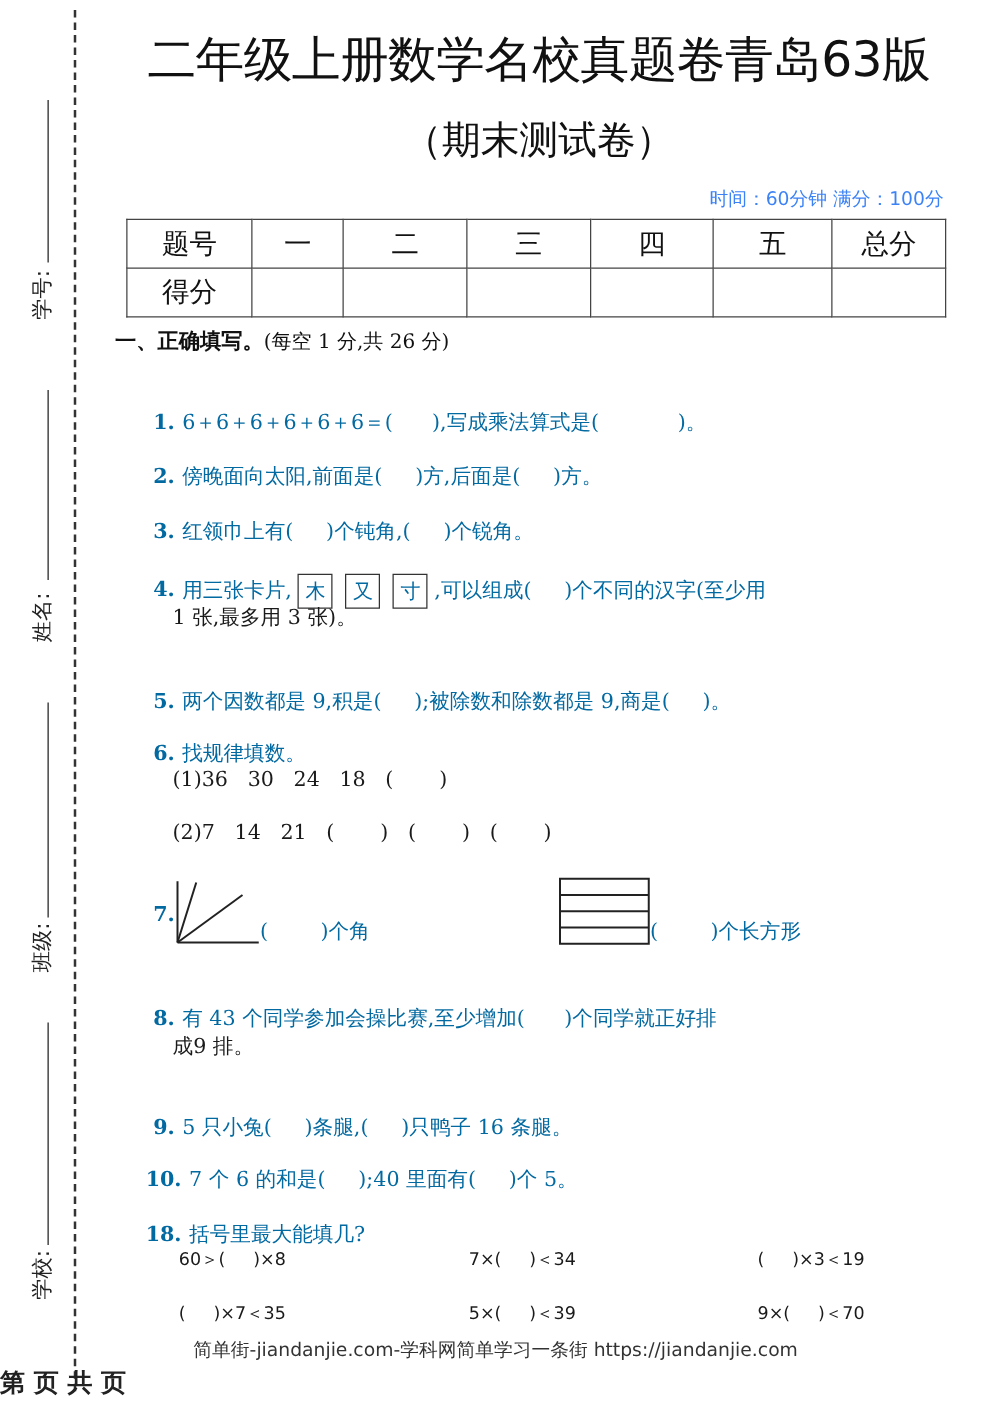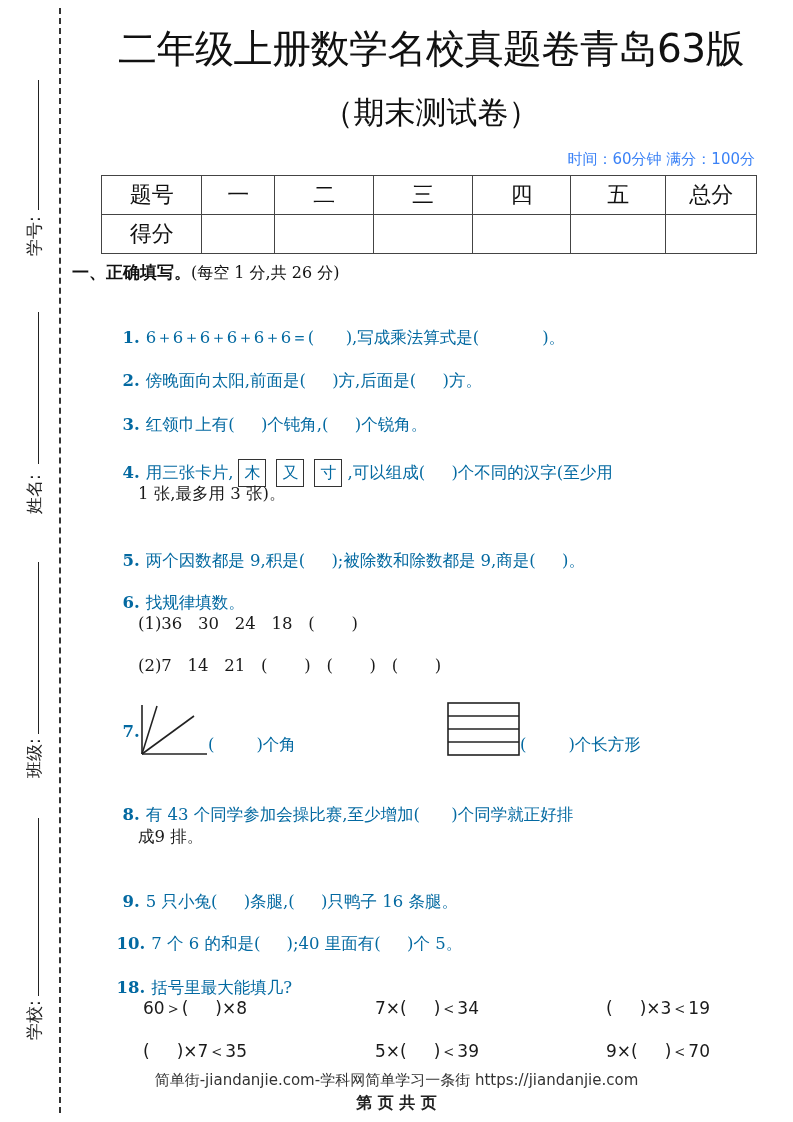--- a/index.html
+++ b/index.html
@@ -45,50 +45,50 @@
     position: absolute; left: 101px; top: 175px;
     border-collapse: collapse; width: 656px;
     font-family: "DejaVu Sans", "Liberation Sans", sans-serif;
   }
   table.score td {
     border: 1.5px solid #444; text-align: center; font-size: 22px;
     height: 38px; padding: 0; color: #111;
   }
 
   .section-head {
-    position: absolute; left: 72px; top: 261px;
+    position: absolute; left: 92px; top: 261px;
     font-size: 16px; color: #111;
   }
   .section-head b { font-family: "DejaVu Sans", "Liberation Sans", sans-serif; font-weight: bold; font-size: 17px; }
 
   .q {
     position: absolute; left: 112px; font-size: 16.5px; line-height: 22px;
     white-space: pre; color: #0369a1;
   }
   .q .num { font-weight: bold; font-family: "DejaVu Serif", "Liberation Serif", serif; margin-right: 6px; }
   .sub { position: absolute; left: 138px; font-size: 16.5px; line-height: 22px; white-space: pre; }
 
   .card {
     display: inline-block; width: 26px; height: 26px; border: 1.5px solid #333;
     text-align: center; line-height: 26px; margin: 0 5px; vertical-align: middle;
     font-size: 16px;
   }
 
   .ineq {
     position: absolute; font-family: "DejaVu Sans", "Liberation Sans", sans-serif;
-    font-size: 17px; white-space: pre; line-height: 22px;
+    font-size: 14px; white-space: pre; line-height: 22px;
   }
 
   .footer-link {
     position: absolute; left: 0; width: 793px; top: 1071px; text-align: center;
     font-family: "DejaVu Sans", "Liberation Sans", sans-serif; font-size: 15px; color: #333;
   }
   .footer-page {
-    position: absolute; left: 0; width: 793px; top: 1093px; text-align: center;
-    font-family: "DejaVu Sans", "Liberation Sans", sans-serif; font-size: 16px; color: #222; font-weight: bold;
+    position: absolute; left: 0; width: 793px; top: 1093px; text-align: left;
+    font-family: "DejaVu Sans", "Liberation Sans", sans-serif; font-size: 20px; color: #222; font-weight: bold;
   }
   svg.fig { position: absolute; overflow: visible; }
 </style>
 </head>
 <body>
 
 <div class="dash-line"></div>
 
 <div class="bind-line" style="top:80px;height:130px;"></div>
 <div class="bind-label" style="top:226px;">学号:</div>

